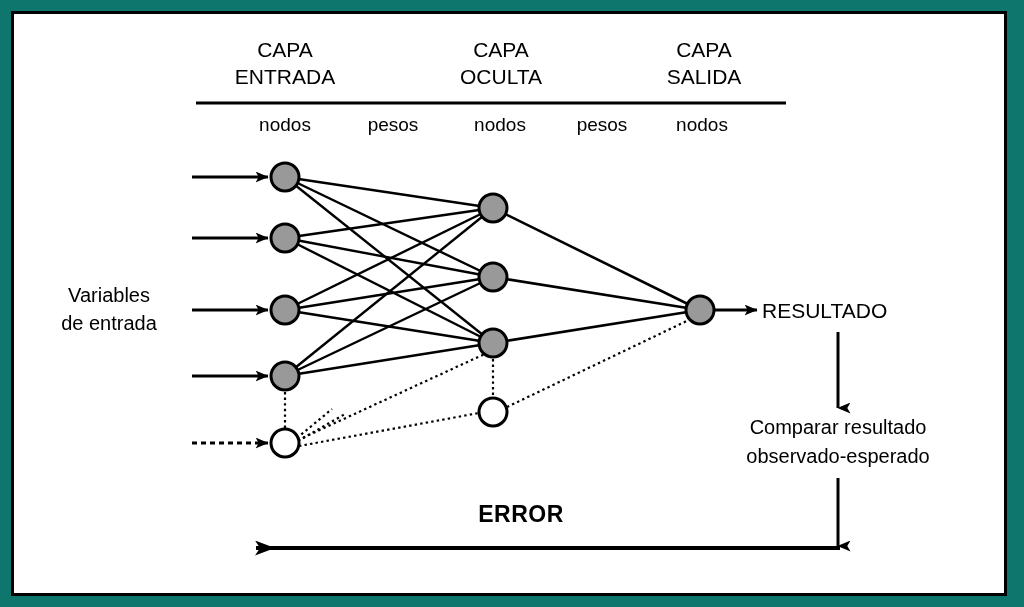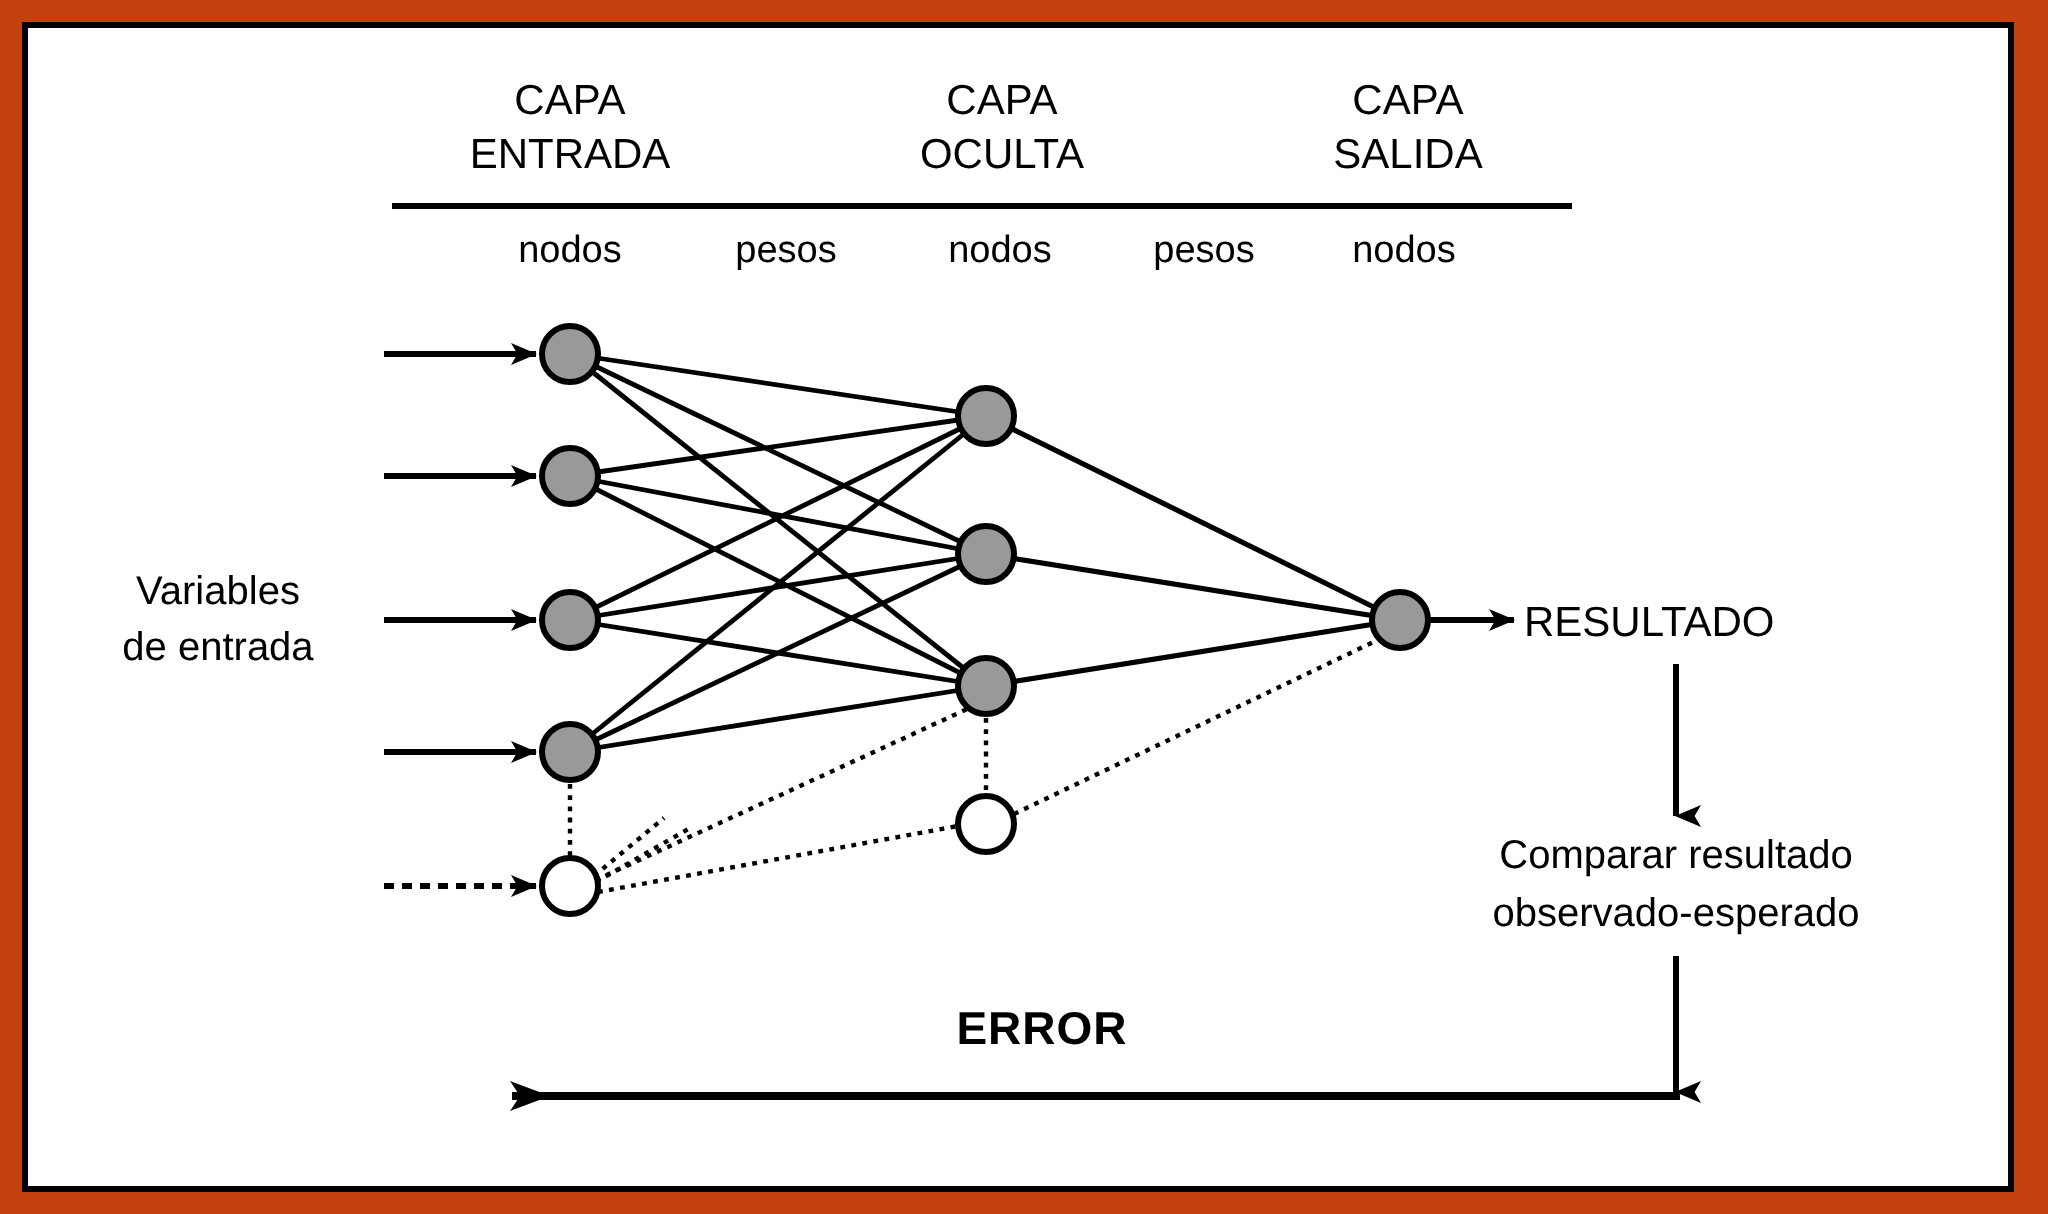--- a/index.html
+++ b/index.html
@@ -10,21 +10,21 @@
   body {
     width: 1024px;
     height: 607px;
     font-family: "Liberation Sans", sans-serif;
     overflow: hidden;
   }
   #diagram-root {
     position: relative;
     width: 1024px;
     height: 607px;
-    background: #c2410c;
+    background: #0f766e;
   }
   svg.canvas {
     position: absolute;
     top: 0; left: 0;
     width: 1024px;
     height: 607px;
     display: block;
   }
   text { font-family: "Liberation Sans", sans-serif; fill: #000000; }
   .t-layer   { font-size: 21px; text-anchor: middle; }

